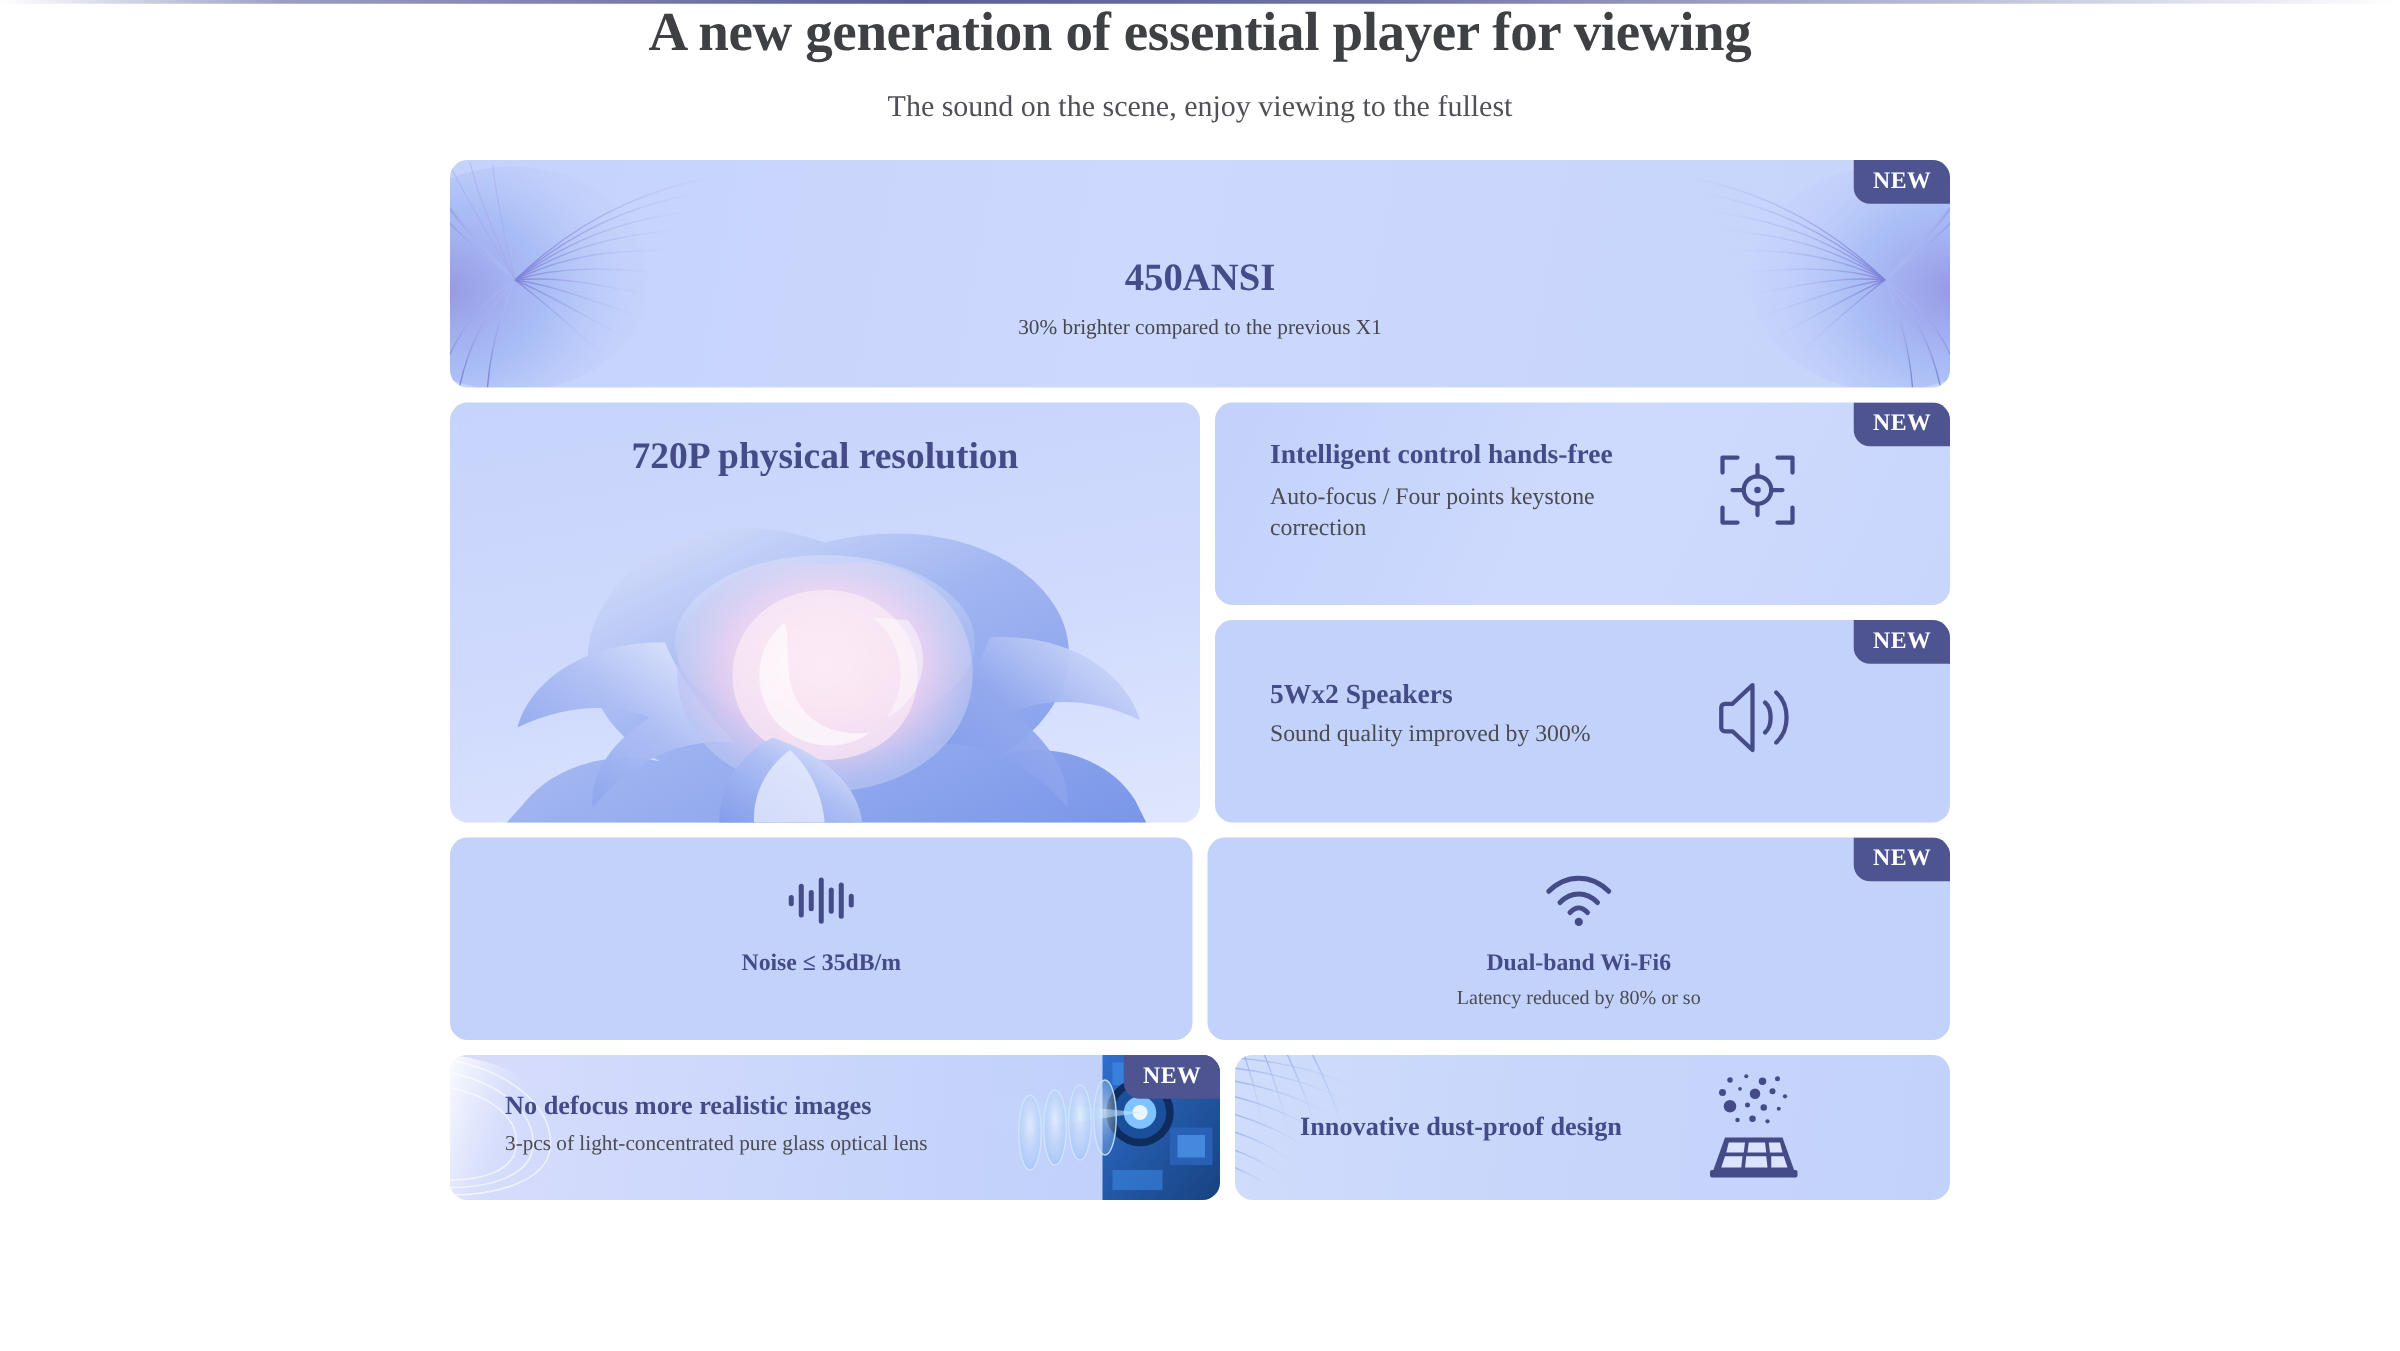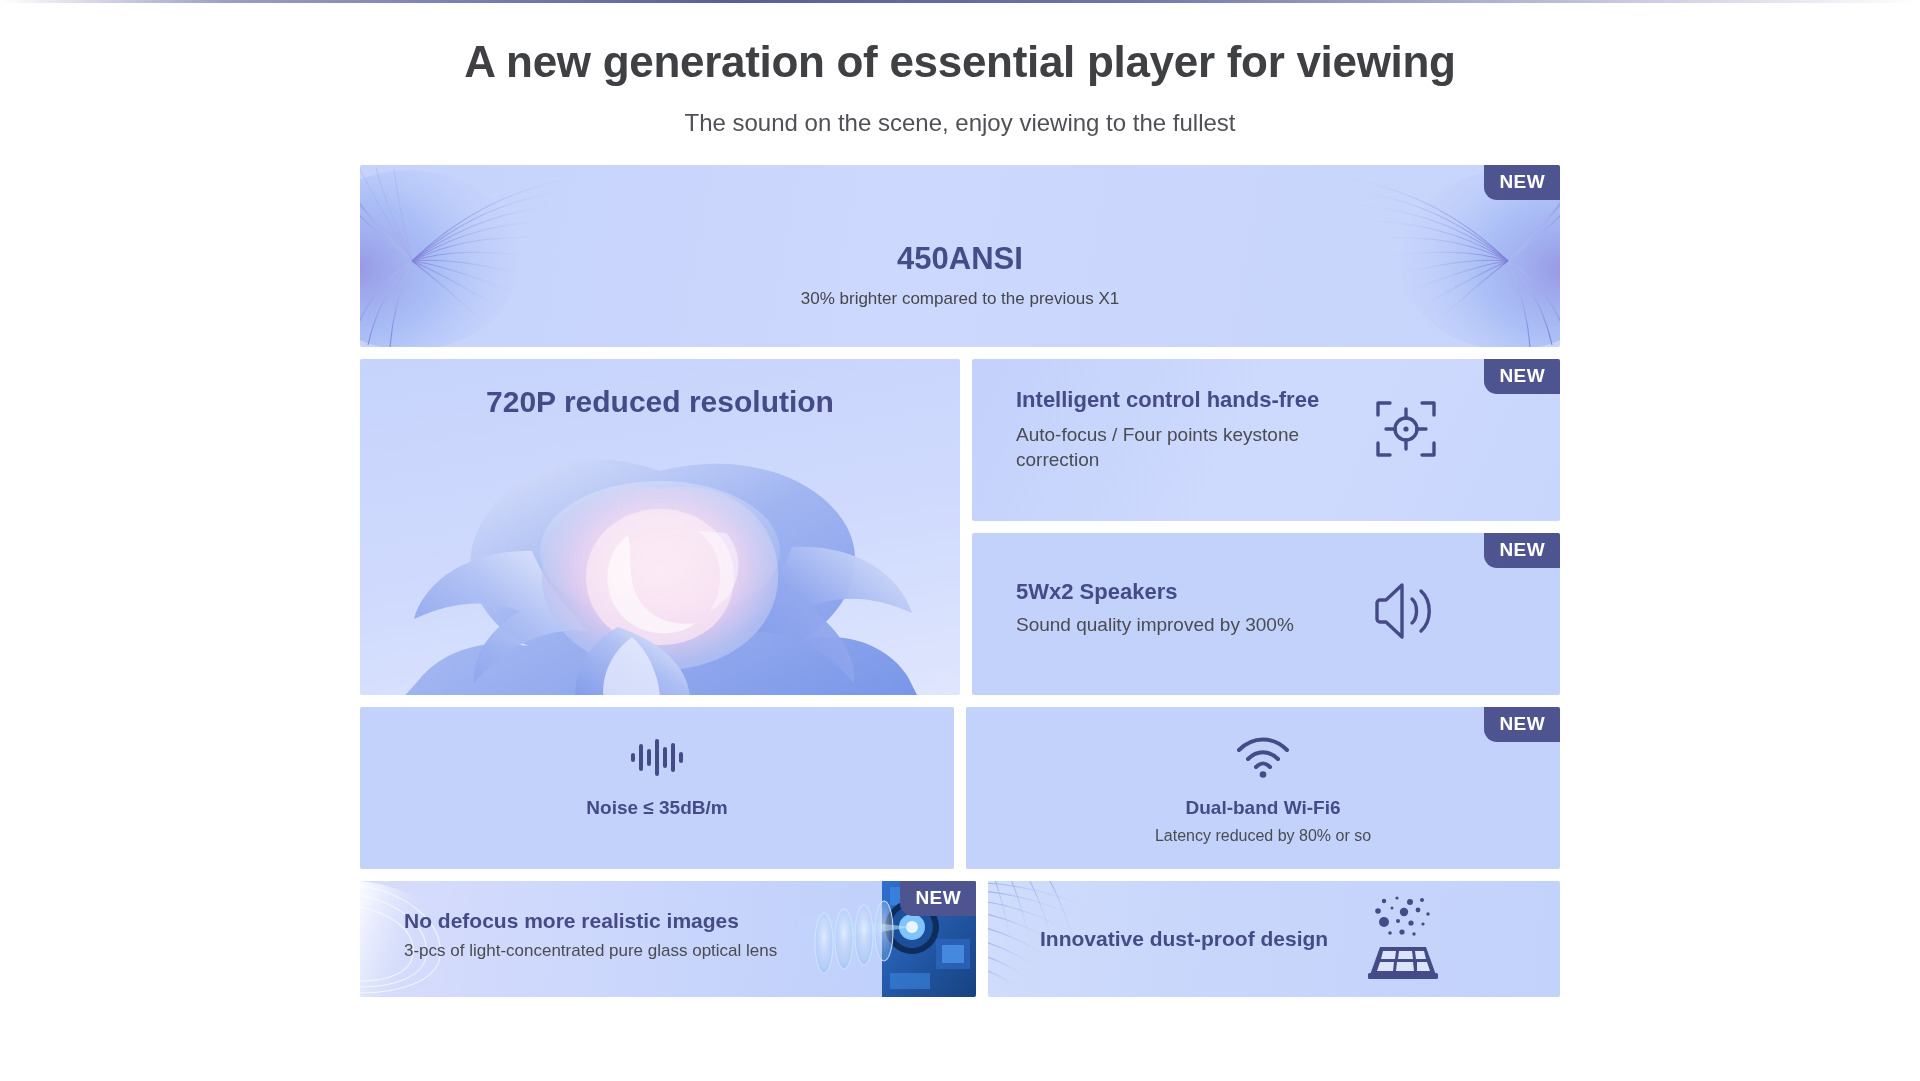--- a/index.html
+++ b/index.html
@@ -19,21 +19,21 @@
     width: 1920px; height: 3px;
     background: linear-gradient(90deg,
         #ffffff 0%, #9a9dc4 12%, #5a5f96 38%,
         #6f74a6 58%, #b0b2d0 78%, #ffffff 100%);
   }
 
   .page {
     position: relative;
     width: 1920px;
     height: 1081px;
-    padding-top: 36px;
+    font-family: Liberation Serif, serif;
   }
 
   .page-title {
     text-align: center;
     font-size: 44px;
     font-weight: bold;
     color: #3f4043;
     letter-spacing: -0.3px;
     line-height: 1.2;
   }
@@ -47,21 +47,21 @@
 
   .content {
     width: 1200px;
     margin: 0 auto;
     margin-top: 28px;
   }
 
   
   .card {
     position: relative;
-    border-radius: 2px;
+    border-radius: 14px;
     background: #c3d2fb;
     overflow: hidden;
   }
 
   .badge-new {
     position: absolute;
     top: 0; right: 0;
     background: #4e5490;
     color: #ffffff;
     font-size: 19px;
@@ -269,21 +269,21 @@
       </svg>
       <div class="badge-new">NEW</div>
       <div class="banner-title">450ANSI</div>
       <div class="banner-sub">30% brighter compared to the previous X1</div>
     </div>
 
     <div class="row2">
 
       <div class="col-left">
         <div class="card card-720">
-          <div class="card-title">720P reduced resolution</div>
+          <div class="card-title">720P physical resolution</div>
           <svg class="rose-wrap" viewBox="0 0 600 270" preserveAspectRatio="xMidYMax meet">
             <defs>
               <radialGradient id="roseCore" cx="50%" cy="45%" r="52%">
                 <stop offset="0%" stop-color="#fdeef8"></stop>
                 <stop offset="38%" stop-color="#f4d8ee"></stop>
                 <stop offset="68%" stop-color="#dcc9f0"></stop>
                 <stop offset="100%" stop-color="#b9c4f2" stop-opacity="0.7"></stop>
               </radialGradient>
               <linearGradient id="petalA" x1="0" y1="0" x2="1" y2="1">
                 <stop offset="0%" stop-color="#e7ecfd"></stop>

